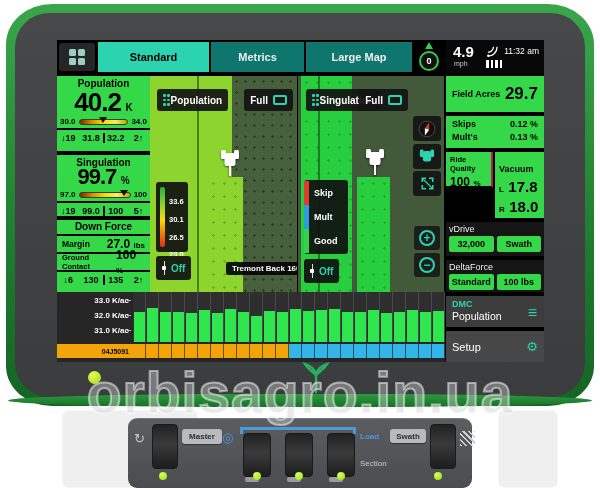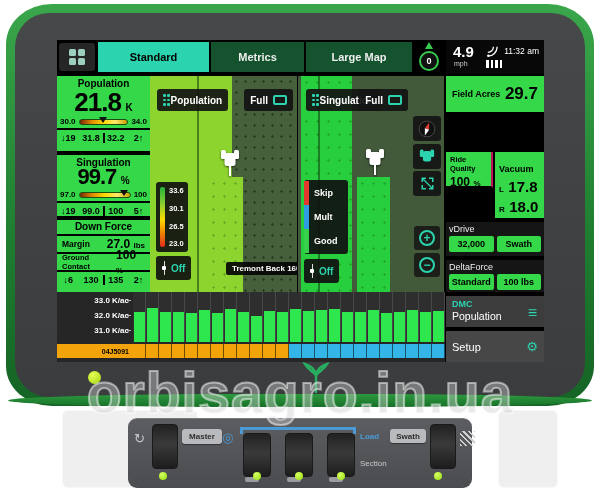--- a/index.html
+++ b/index.html
@@ -11,21 +11,21 @@
   #frame{left:6px;top:4px;width:588px;height:402px;background:linear-gradient(180deg,#3aa64b,#1e7c2f 60%,#156325);border-radius:46px/40px;}
   #bezel{left:15px;top:13px;width:570px;height:384px;background:linear-gradient(180deg,#46484a,#3a3c3d);border-radius:34px;}
   #green-stripe{left:8px;top:394px;width:584px;height:13px;background:linear-gradient(180deg,#2c9a3e,#187029);border-radius:50%/60%;}
   #power-led{left:88px;top:371px;width:13px;height:13px;border-radius:50%;background:radial-gradient(circle at 35% 30%,#e7ff55,#9ed40e);}
   .bracket{border:1px solid rgba(255,255,255,.5);border-radius:6px;background:rgba(120,120,120,.12);}
 
   
   #screen{left:57px;top:40px;width:487px;height:322px;background:#000;overflow:hidden;}
 
   
-  .tab{top:2px;height:30px;display:flex;align-items:center;justify-content:center;font-size:11px;font-weight:bold;background:#14532d;color:#eee;border-left:1px solid #000;}
+  .tab{top:2px;height:30px;display:flex;align-items:center;justify-content:center;font-size:11px;font-weight:bold;background:#0f766e;color:#eee;border-left:1px solid #000;}
   .tab.active{background:#2bd3ae;color:#000;}
   #grid-btn{left:2px;top:3px;width:36px;height:28px;background:#262626;border-radius:3px;display:flex;align-items:center;justify-content:center;}
   .gridico{display:grid;grid-template-columns:7px 7px;grid-gap:2px;}
   .gridico i{width:7px;height:7px;background:#9ccfc0;border-radius:1.5px;}
   #alert-btn{left:357px;top:3px;width:30px;height:28px;display:flex;align-items:flex-end;justify-content:center;}
   .alert-circle{width:20px;height:20px;border:2px solid #35c94e;border-radius:50%;color:#fff;font-size:9px;font-weight:bold;display:flex;align-items:center;justify-content:center;background:#111;}
   .alert-tree{position:absolute;top:-1px;left:11px;width:0;height:0;border-left:4px solid transparent;border-right:4px solid transparent;border-bottom:7px solid #35c94e;}
   #speed-block{left:389px;top:0;width:98px;height:34px;background:#080808;color:#fff;}
   #speed-val{left:7px;top:3px;font-size:15px;font-weight:bold;}
   #speed-unit{left:8px;top:20px;font-size:7px;color:#ccc;}
@@ -56,21 +56,21 @@
   #map-left{left:93px;width:147px;background:#8ed42f;}
   #map-right{left:241px;width:146px;background:#42593a;}
   .speck-dark{background-image:radial-gradient(rgba(0,0,0,.38) 1px,transparent 1.3px);background-size:9px 11px;}
   .speck-lite{background-image:radial-gradient(rgba(20,80,10,.3) 1px,transparent 1.3px);background-size:11px 13px;}
   .mapbtn{background:rgba(20,20,20,.92);color:#fff;border-radius:3px;display:flex;align-items:center;font-size:10px;font-weight:bold;height:22px;padding:0 6px;gap:5px;}
   .listico{display:flex;flex-direction:column;gap:2px;}
   .listico i{width:2.5px;height:2.5px;background:#2bd3ae;border-radius:1px;box-shadow:4px 0 0 #2bd3ae;}
   .fullico{width:14px;height:10px;border:2px solid #2bd3ae;border-radius:2px;}
   .legendbox{background:rgba(16,16,16,.92);border-radius:3px;color:#fff;}
   .gradbar{position:absolute;left:4px;top:5px;width:5px;bottom:5px;border-radius:2px;background:linear-gradient(180deg,#24b33c 0%,#8fd12e 30%,#ffd900 55%,#f08a00 75%,#e02b1e 100%);}
-  .legendbox .lv{position:absolute;left:13px;font-size:7.5px;font-weight:bold;}
+  .legendbox .lv{position:absolute;left:13px;font-size:7.5px;font-weight:bold;margin-top:11px;}
   .offbtn{background:rgba(16,16,16,.92);border-radius:3px;color:#2bd3ae;font-size:10px;font-weight:bold;display:flex;align-items:center;gap:5px;padding:0 6px;height:24px;}
   .sliderico{position:relative;width:4px;height:14px;}
   .sliderico i{position:absolute;left:1.5px;top:0;width:1px;height:14px;background:#ddd;}
   .sliderico b{position:absolute;left:0;top:5px;width:4px;height:4px;background:#fff;border-radius:1px;}
   .fieldtag{background:rgba(5,5,5,.92);color:#fff;font-size:8px;font-weight:bold;padding:2px 6px;border-radius:2px;white-space:nowrap;}
   .cat-legend{display:flex;flex-direction:column;}
   .cat-row{display:flex;align-items:center;gap:5px;height:24px;}
   .cat-row .sw{width:5px;height:100%;}
   .cat-row .lb{font-size:9px;color:#fff;font-weight:bold;}
   .sqbtn{width:28px;height:25px;background:rgba(20,20,20,.92);border-radius:3px;display:flex;align-items:center;justify-content:center;}
@@ -157,21 +157,21 @@
           <i></i>
           <i></i>
           <i></i>
           <i></i>
         </span>
       <span class="abs" id="time">11:32 am</span>
     </div>
 
     <div class="abs card" style="top:36px;height:77px;">
       <div class="ttl">Population</div>
-      <div class="bigval"><span class="v">21.8</span> <span class="u">K</span></div>
+      <div class="bigval"><span class="v">40.2</span> <span class="u">K</span></div>
       <div class="gaugerow">
         <span>30.0</span>
         <span class="gauge">
             <span class="gmark" style="left: 48%;"></span>
           </span>
         <span>34.0</span>
       </div>
       <div class="statrow">
         <span>↓19</span>
         <span>31.8</span>
@@ -338,20 +338,30 @@
         <span class="circ">+</span>
       </div>
       <div class="abs zoombtn" style="right:4px;top:177px;">
         <span class="circ">−</span>
       </div>
     </div>
 
     <div class="abs rp" style="top:36px;height:38px;display:flex;align-items:center;justify-content:space-between;padding:0 6px;">
       <span class="lbl">Field Acres</span>
       <span style="font-size:17px;font-weight:bold;">29.7</span>
+    </div>
+    <div class="abs rp" style="top:76px;height:34px;padding:3px 6px;">
+      <div style="display:flex;justify-content:space-between;">
+          <span class="lbl">Skips</span>
+          <span class="lbl">0.12 %</span>
+        </div>
+      <div style="display:flex;justify-content:space-between;margin-top:3px;">
+          <span class="lbl">Mult's</span>
+          <span class="lbl">0.13 %</span>
+        </div>
     </div>
     <div class="abs rp2" style="left:389px;top:112px;width:47px;height:36px;border-bottom:2px solid #000;border-right:2px solid #be185d;padding:3px 4px;">
       <div class="lbl" style="font-size:7.5px;">Ride Quality</div>
       <div style="font-size:12px;font-weight:bold;margin-top:2px;"><span>100</span> <small style="font-size:8px;">%</small></div>
     </div>
     <div class="abs rp2" style="left:438px;top:112px;width:49px;height:68px;border-bottom:2px solid #000;padding:12px 4px;">
       <div class="lbl">Vacuum</div>
       <div style="margin-top:4px;"><small style="font-size:8px;font-weight:bold;">L</small> <span style="font-size:15px;font-weight:bold;">17.8</span></div>
       <div style="margin-top:2px;"><small style="font-size:8px;font-weight:bold;">R</small> <span style="font-size:15px;font-weight:bold;">18.0</span></div>
     </div>

